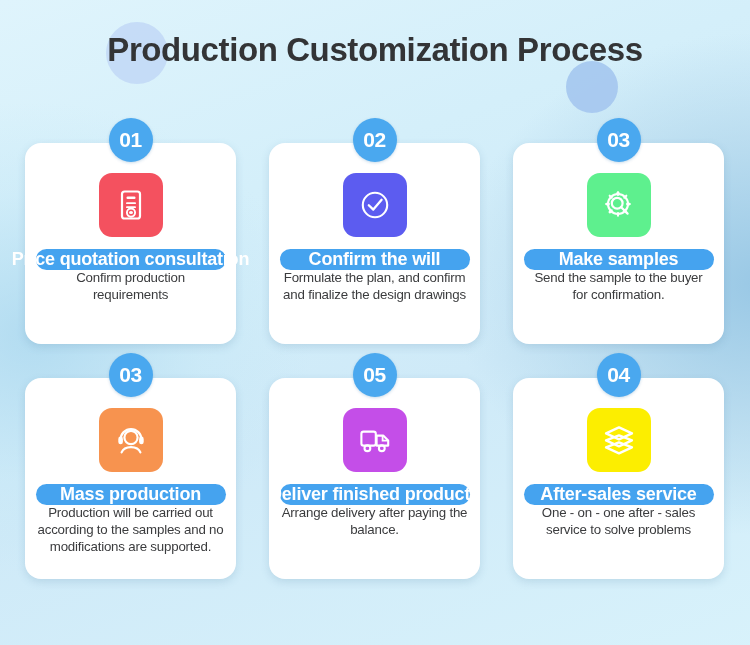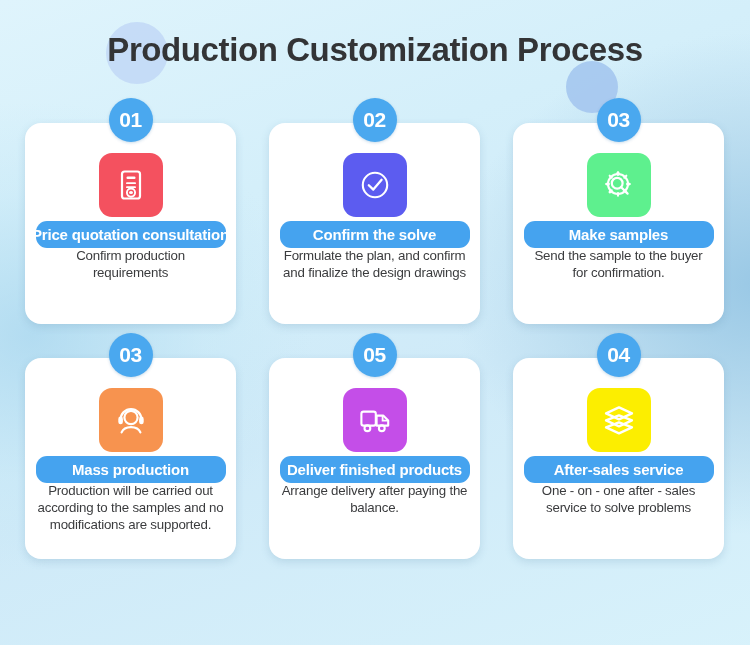--- a/index.html
+++ b/index.html
@@ -61,21 +61,21 @@
     color: #333436;
     letter-spacing: -0.4px;
     z-index: 3;
     white-space: nowrap;
   }
 
   
   #grid {
     position: absolute;
     left: 25px;
-    top: 123px;
+    top: 143px;
     width: 700px;
     display: grid;
     grid-template-columns: repeat(3, 211px);
     grid-template-rows: 201px 201px;
     column-gap: 33px;
     row-gap: 34px;
     z-index: 2;
   }
 
   .card {
@@ -113,27 +113,27 @@
     height: 64px;
     border-radius: 13px;
     display: flex;
     align-items: center;
     justify-content: center;
     flex: none;
   }
   .icon-tile svg { display: block; }
 
   .pill {
-    margin-top: 4px;
+    margin-top: 12px;
     width: 190px;
-    height: 27px;
+    height: 21px;
     border-radius: 11px;
     background: #45a3ef;
     color: #ffffff;
-    font-size: 15px;
+    font-size: 18px;
     font-weight: bold;
     display: flex;
     align-items: center;
     justify-content: center;
     letter-spacing: -0.2px;
     white-space: nowrap;
     flex: none;
   }
 
   .desc {
@@ -175,21 +175,21 @@
     </div>
 
     <div class="card">
       <div class="badge">02</div>
       <div class="icon-tile" style="background:#5c5cf0">
         <svg width="40" height="40" viewBox="0 0 40 40">
           <circle cx="20" cy="20" r="12.2" fill="none" stroke="#fff" stroke-width="2.1"></circle>
           <path d="M13.8 20.2 L18.3 24.6 L26.6 14.8" fill="none" stroke="#fff" stroke-width="2.3" stroke-linecap="round" stroke-linejoin="round"></path>
         </svg>
       </div>
-      <div class="pill">Confirm the solve</div>
+      <div class="pill">Confirm the will</div>
       <div class="desc">Formulate the plan, and confirm and finalize the design drawings</div>
     </div>
 
     <div class="card">
       <div class="badge">03</div>
       <div class="icon-tile" style="background:#5ef08e">
         <svg width="40" height="40" viewBox="0 0 40 40">
           <g stroke="#fff" stroke-width="2.1" fill="none" stroke-linecap="round">
             <circle cx="19" cy="19" r="10"></circle>
             <path d="M19 7.2 V10"></path>

